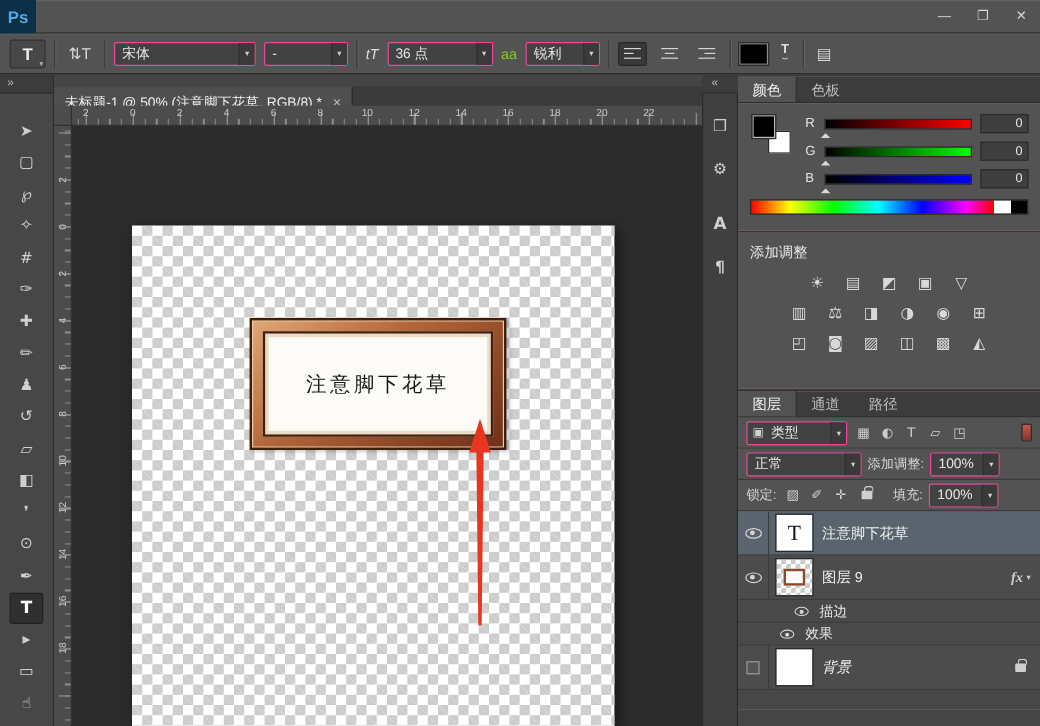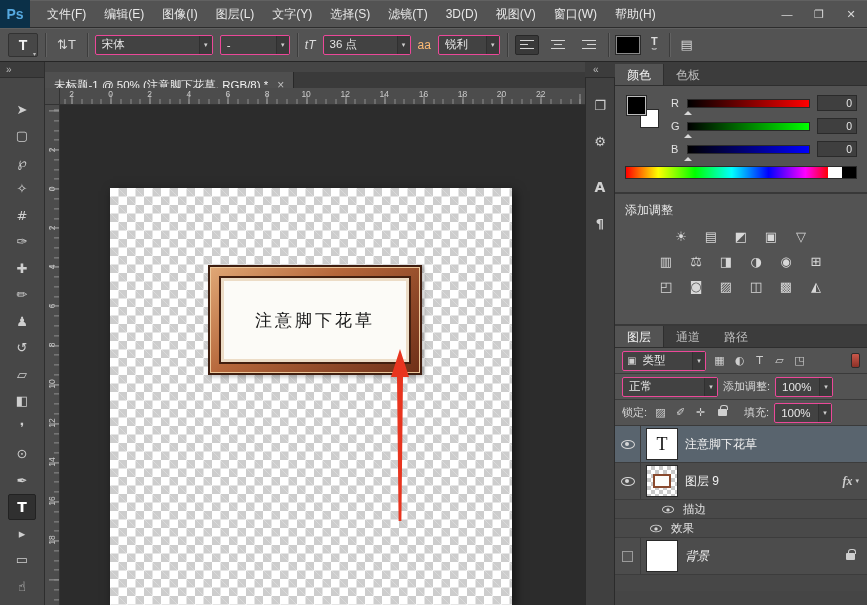--- a/index.html
+++ b/index.html
@@ -20,21 +20,21 @@
   .vsep{width:1px;height:24px;background:#3c3c3c;box-shadow:1px 0 0 #626262}
   .toolpreset{position:relative;width:30px;height:24px;background:#474747;border:1px solid #323232;border-radius:2px;display:flex;align-items:center;justify-content:center}
   .tp-t{font-size:14px;font-weight:bold;color:#f0f0f0}
   .tp-a{position:absolute;right:1px;bottom:-1px;font-size:6px;color:#bbb}
   .iconbtn{background:none;border:none;color:#d8d8d8;font-size:13px;padding:2px 4px;display:flex;align-items:center;cursor:default}
   .field{height:20px;background:#424242;border:1px solid #ec4899;border-radius:2px;display:flex;align-items:center;color:#e6e6e6}
   .field .val{padding:0 6px;font-size:11.5px;white-space:nowrap}
   .field .arr{width:13px;align-self:stretch;display:flex;align-items:center;justify-content:center;border-left:1px solid #303030;background:#3a3a3a;font-size:7px;color:#cfcfcf;margin-left:auto}
   .w-font{width:118px}.w-style{width:70px}.w-size{width:88px}.w-aa{width:62px}
   .sizeicon{font-size:12px;font-style:italic;color:#ddd}
-  .aaicon{font-size:12px;font-weight:normal;color:#fdba74}
+  .aaicon{font-size:12px;font-weight:normal;color:#84cc16}
   .align{width:24px;height:20px;background:none;border:1px solid transparent;display:flex;flex-direction:column;justify-content:center;gap:2.5px;padding:0 4px}
   .align i{display:block;height:1.5px;background:#d5d5d5}
   .align.l i:nth-child(2n){width:60%}
   .align.c i:nth-child(2n){width:60%;margin:0 auto}
   .align.r i:nth-child(2n){width:60%;margin-left:auto}
   .align.active{background:#393939;border-color:#282828;border-radius:2px}
   .swatch{width:24px;height:18px;background:#000;border:1px solid #8a8a8a;outline:1px solid #2c2c2c}
   .warpbtn{display:flex;flex-direction:column;align-items:center;line-height:7px;gap:0}
   .warpbtn .wt{font-size:11px;font-weight:bold;color:#ddd}
   .warpbtn .arc{font-size:9px;color:#ddd}
@@ -154,34 +154,20 @@
   .lockicon::before{content:"";position:absolute;left:1.5px;top:-4px;width:6px;height:4px;border:1.5px solid #cfcfcf;border-bottom:none;border-radius:3px 3px 0 0}
   .bglock{margin-left:auto;padding-right:12px}
 </style>
 </head>
 <body>
 
 <div class="app">
 
   <header class="menubar">
     <div class="logo">Ps</div>
-    <nav class="menus">
-
-    <span>文件(F)</span>
-        <span>编辑(E)</span>
-        <span>图像(I)</span>
-        <span>图层(L)</span>
-        <span>文字(Y)</span>
-        <span>选择(S)</span>
-        <span>滤镜(T)</span>
-        <span>3D(D)</span>
-        <span>视图(V)</span>
-        <span>窗口(W)</span>
-        <span>帮助(H)</span>
-      </nav>
     <div class="winctl">
       <span>—</span>
       <span>❐</span>
       <span>✕</span>
     </div>
   </header>
 
   <div class="optionsbar">
     <div class="toolpreset">
       <span class="tp-t">T</span>

